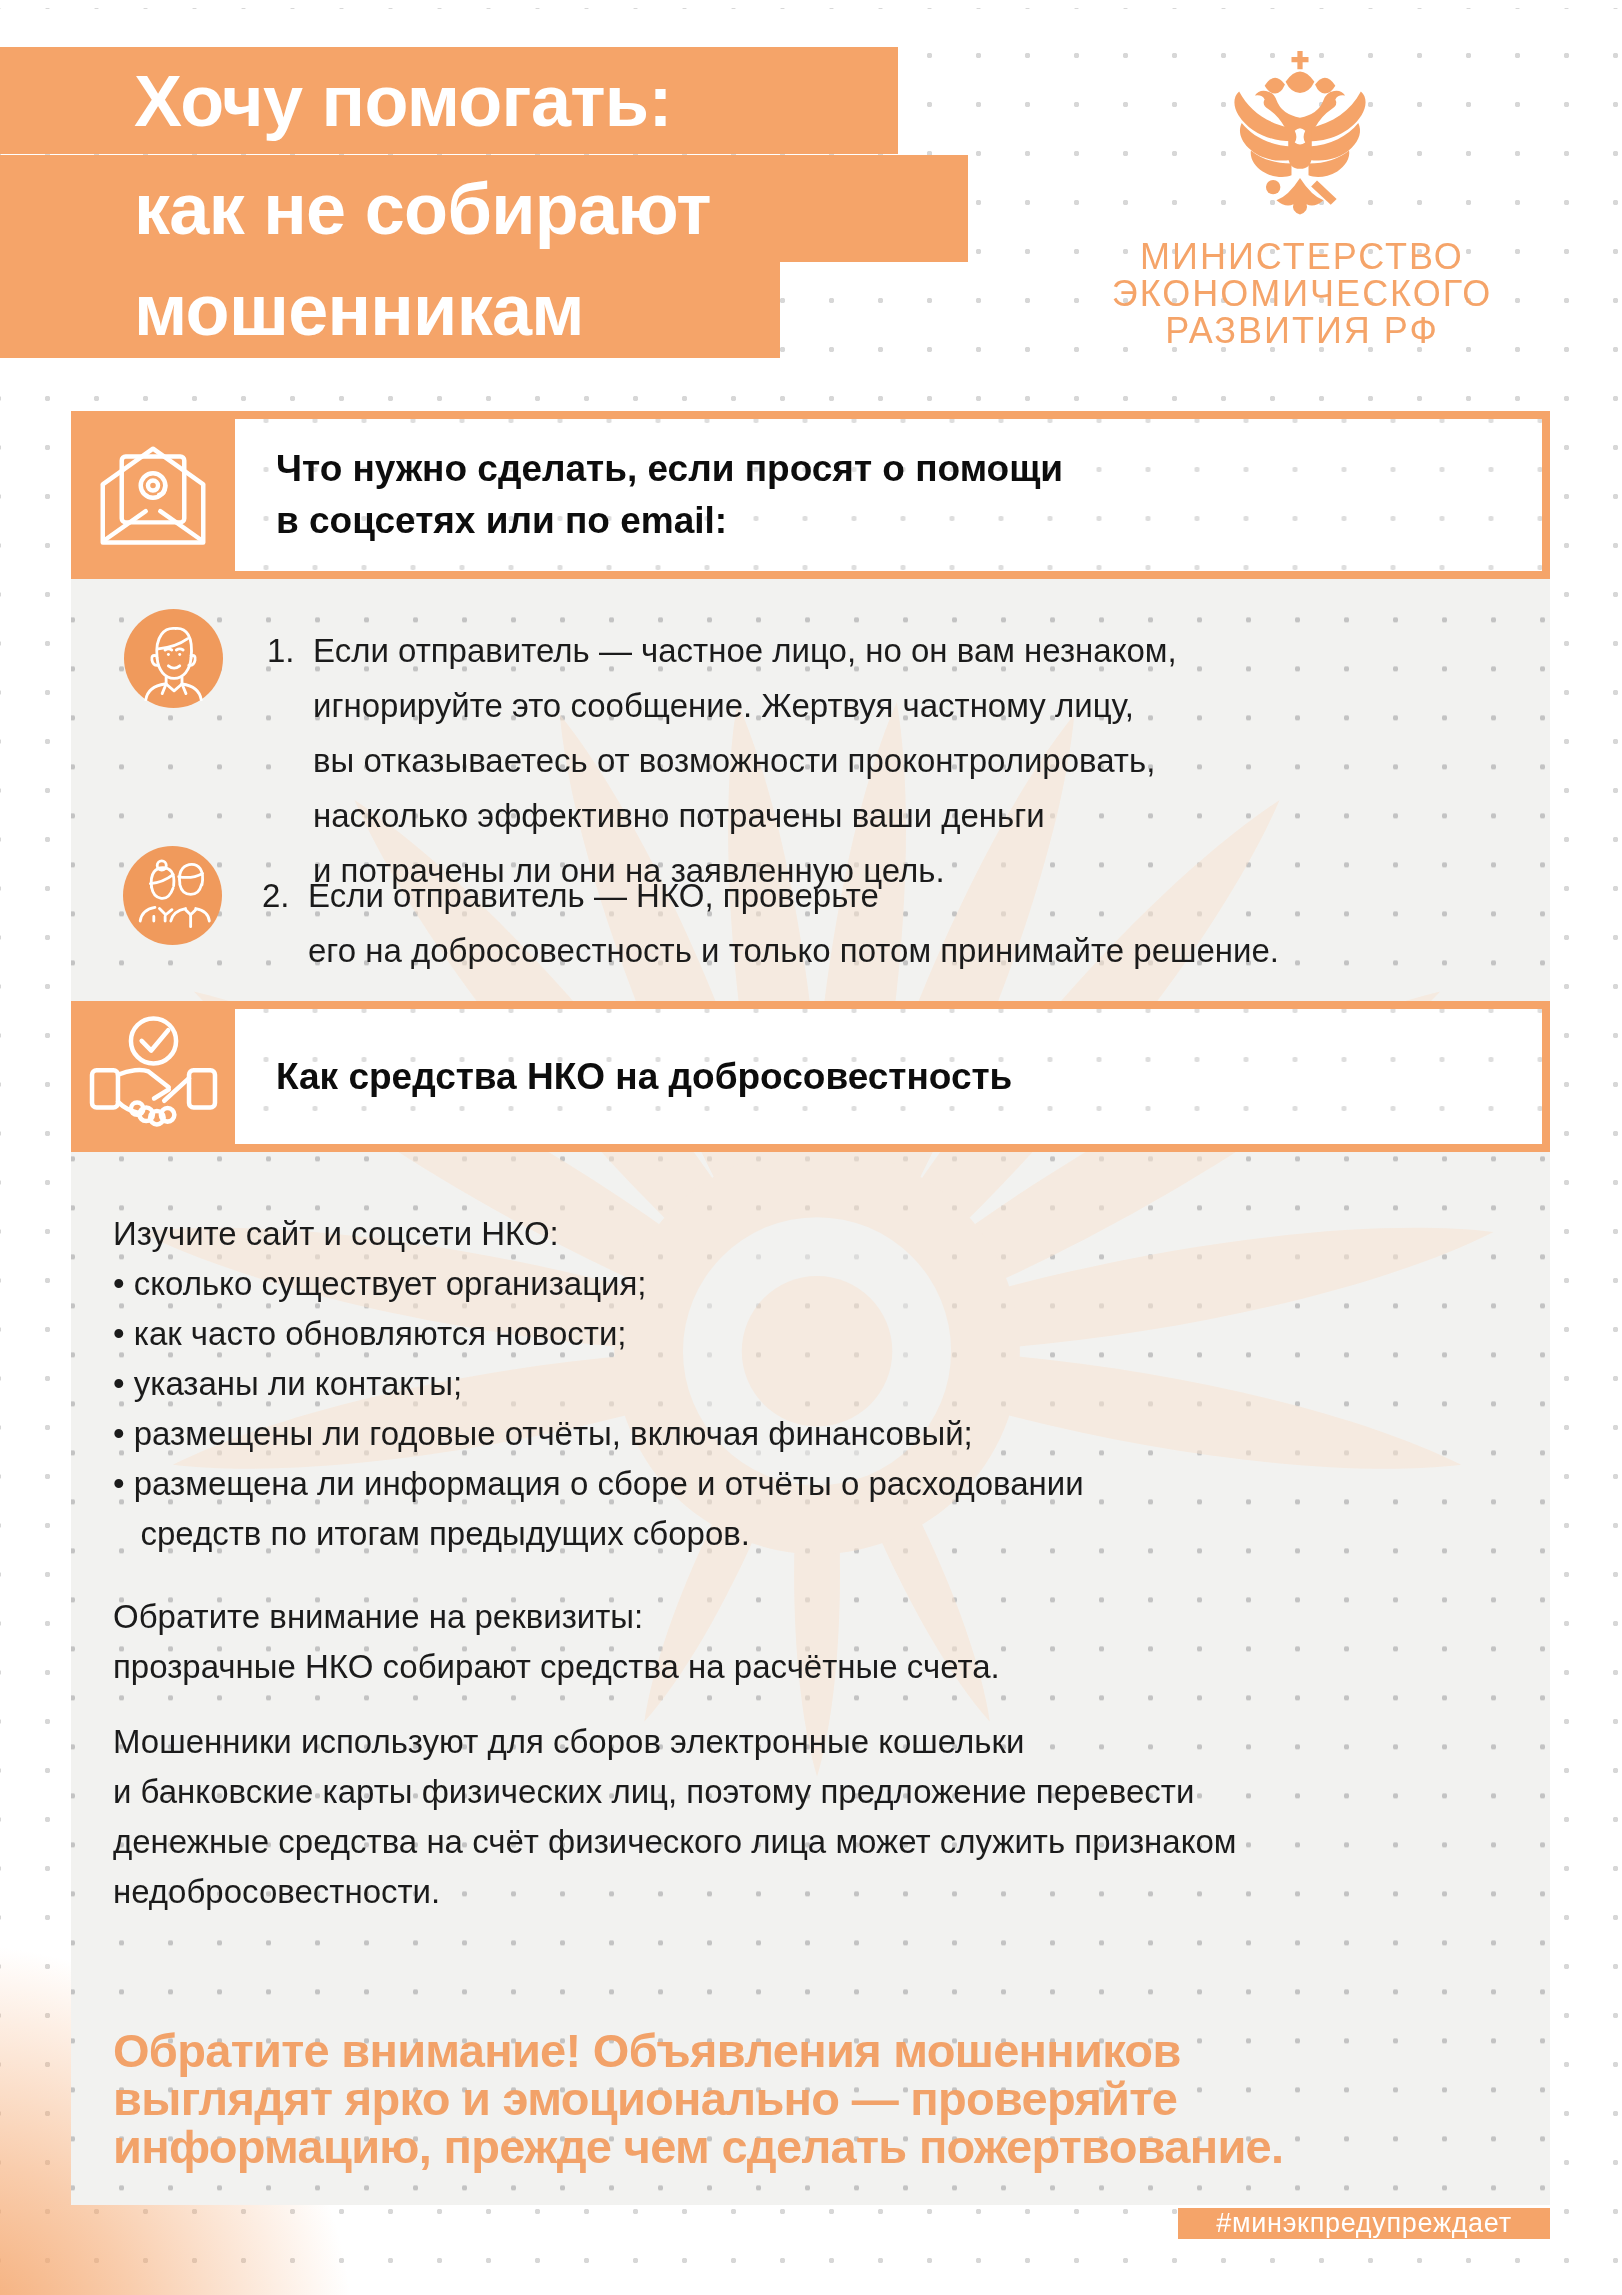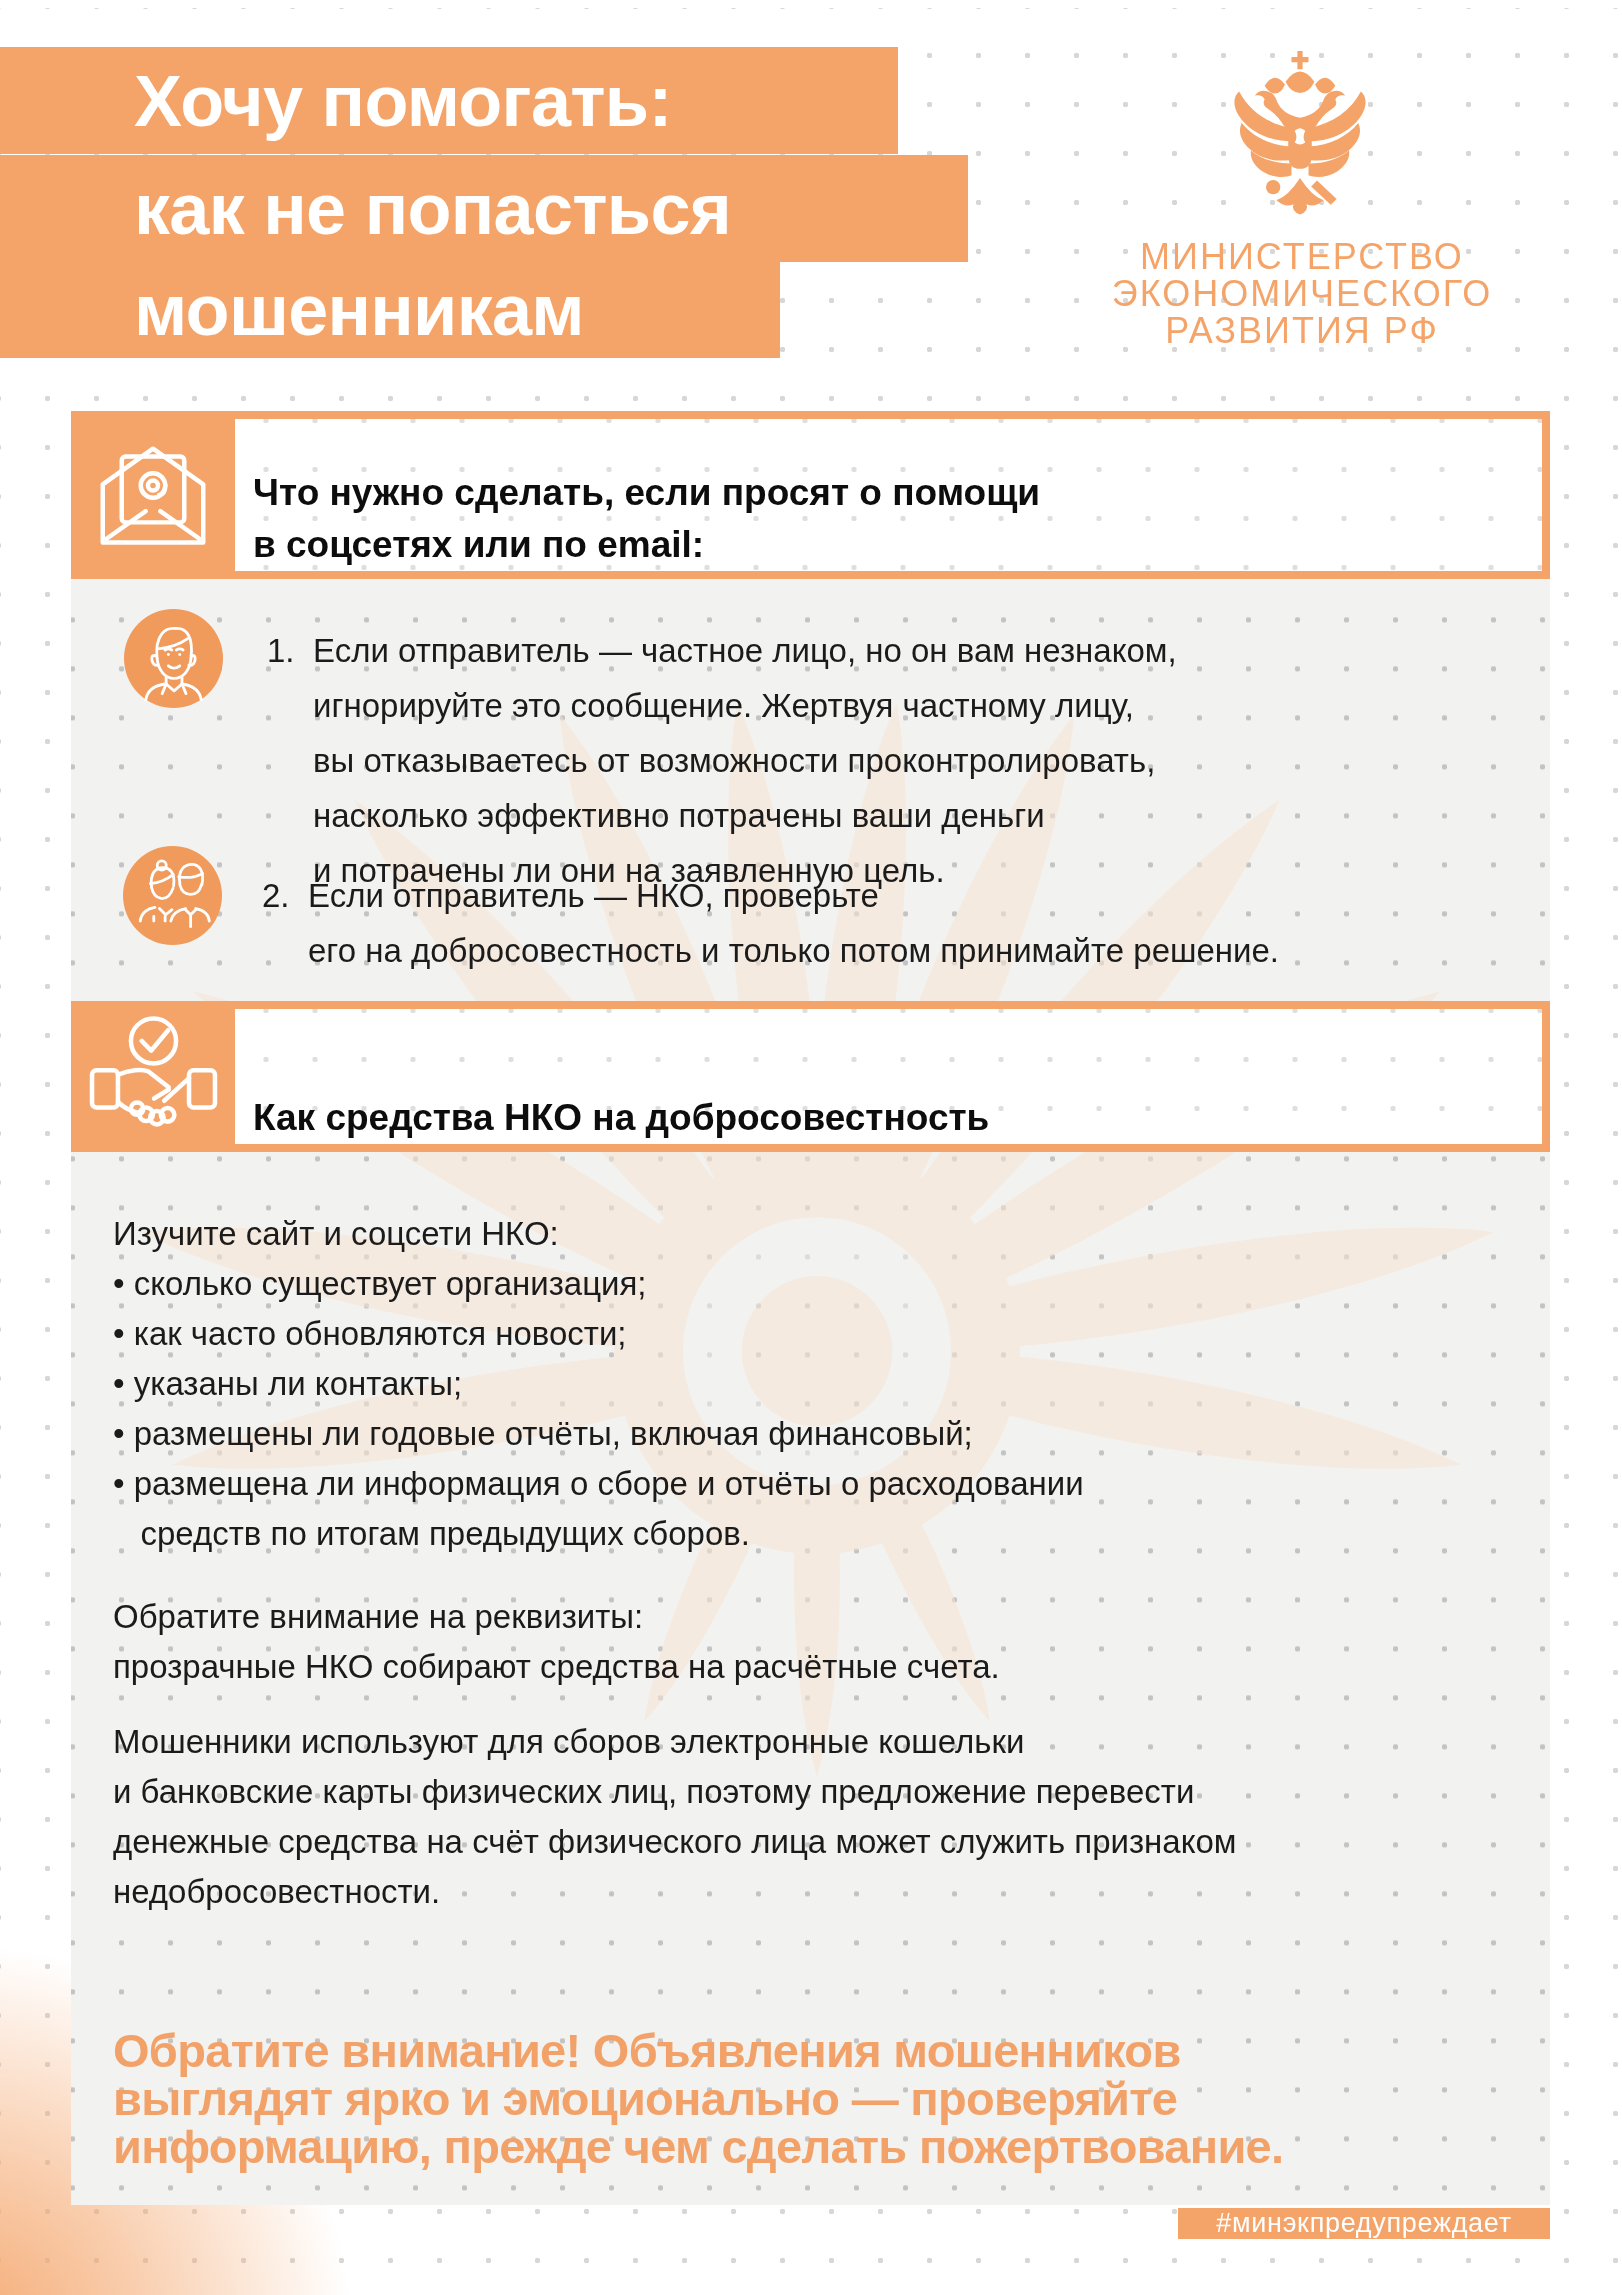--- a/index.html
+++ b/index.html
@@ -22,21 +22,21 @@
   
   .logo-eagle{position:absolute;left:1218px;top:43px;width:164px;height:178px;}
   .logo-text{position:absolute;left:1086px;top:230px;width:432px;text-align:center;
     color:#F5A469;font-size:36px;line-height:37px;letter-spacing:2px;font-weight:400;}
   
   .band{position:absolute;left:71px;width:1479px;background:#F5A469;}
   .band1{top:403px;height:168px;}
   .band2{top:993px;height:151px;}
   .band .white{position:absolute;left:164px;top:7.9px;right:7.9px;bottom:7.9px;background:#fff;
     background-image:radial-gradient(circle,#dedede 2.6px,rgba(0,0,0,0) 3px);background-size:49px 49px;background-position:6.5px 26px;
-    display:flex;flex-direction:column;justify-content:flex-end;padding-left:18px;box-sizing:border-box;}
+    display:flex;flex-direction:column;justify-content:center;padding-left:41px;box-sizing:border-box;}
   .band-title{font-size:37px;line-height:52px;font-weight:700;color:#0d0d0d;letter-spacing:0;}
   .band-icon{position:absolute;left:0;top:0;width:164px;height:100%;display:flex;align-items:center;justify-content:center;}
   
   .panel{position:absolute;left:71px;top:571px;width:1479px;height:1626px;background:#F2F2F0;
     background-image:radial-gradient(circle,#c3c3c3 2.6px,rgba(0,0,0,0) 3px);background-size:49px 49px;background-position:26px 16.4px;
     overflow:hidden;}
   .wm{position:absolute;left:-39px;top:-13px;width:1557px;height:1649px;opacity:.55;}
   .circle-icon{position:absolute;width:99px;height:99px;border-radius:50%;background:#F09A5C;
     display:flex;align-items:center;justify-content:center;}
   .ic1{left:124px;top:601px;}
@@ -88,21 +88,21 @@
         <circle r="205" fill="#F2F2F0"></circle>
         <circle r="115" fill="#F8E4D3"></circle>
       </g>
     </svg>
   </div>
 
   <div class="trow trow1">
     <div class="ttext">Хочу помогать:</div>
   </div>
   <div class="trow trow2">
-    <div class="ttext">как не попасться</div>
+    <div class="ttext">как не собирают</div>
   </div>
   <div class="trow trow3">
     <div class="ttext">мошенникам</div>
   </div>
 
   <svg class="logo-eagle" viewBox="0 0 250 272" aria-hidden="true">
     <g fill="#F5A469">
       <path d="M121 0h8v9h9v8h-9v11h-8V17h-9V9h9z"></path>
       <path d="M103 47q22-31 44 0q-8 17-22 17t-22-17z"></path>
       <path d="M71 53q15-23 31-2q-6 14-15 14t-16-12z"></path>

